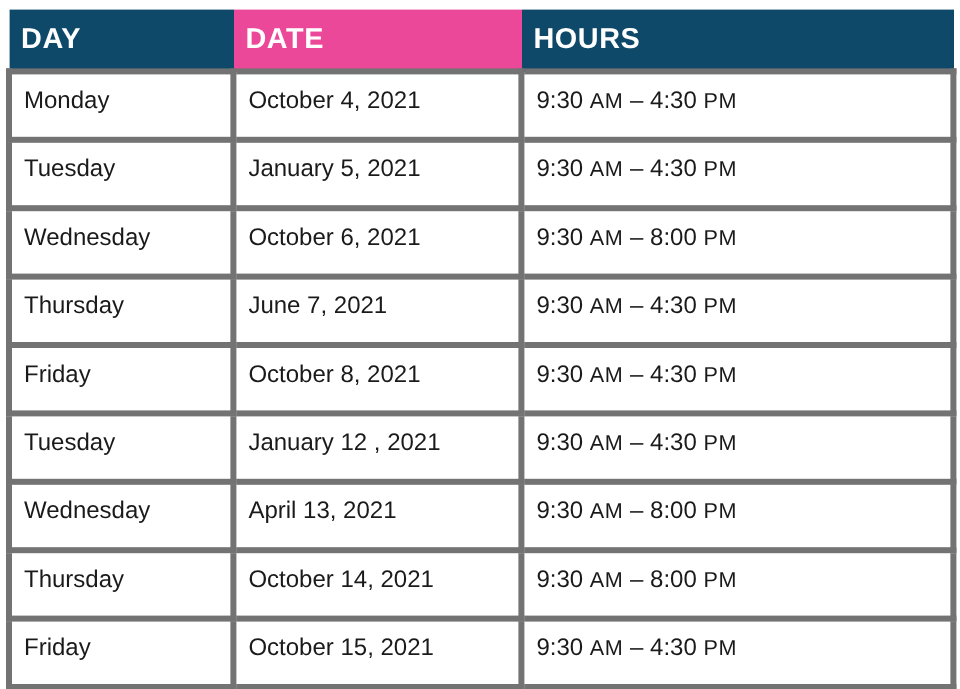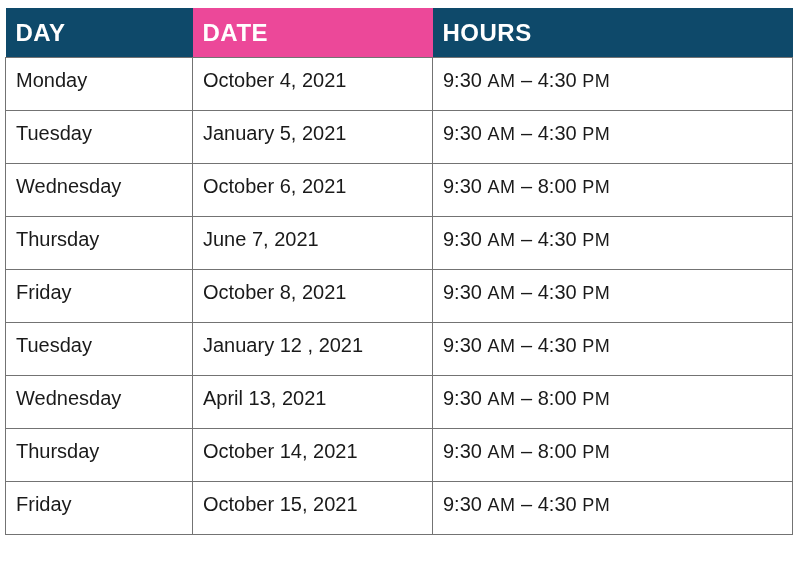--- a/index.html
+++ b/index.html
@@ -33,21 +33,21 @@
     font-size: 24px;
     font-weight: 700;
     letter-spacing: 0.5px;
     height: 49px;
     padding: 0 0 0 10px;
     vertical-align: middle;
     border: none;
   }
 
   tbody td {
-    border: 1px solid #737373;
+    border: 5px solid #737373;
     font-size: 20px;
     color: #1a1a1a;
     vertical-align: top;
     padding: 11px 10px 0 10px;
     height: 41px; 
     background: #ffffff;
     white-space: nowrap;
     overflow: hidden;
   }
   .ampm {

